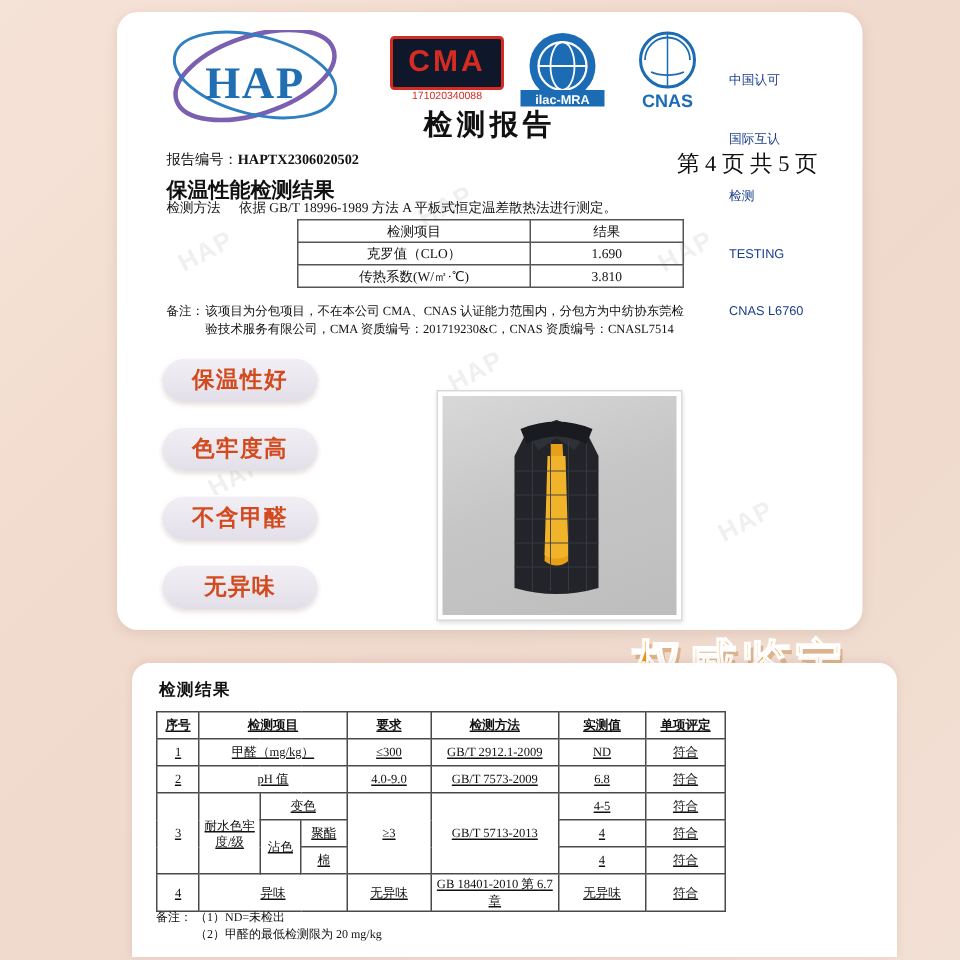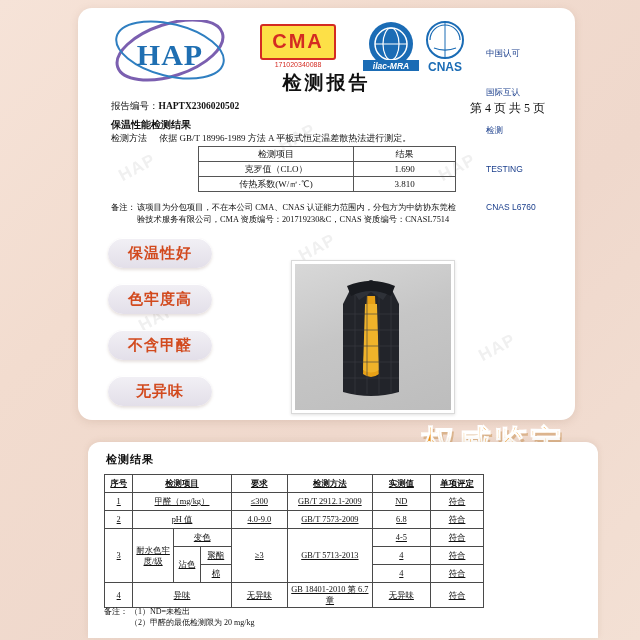--- a/index.html
+++ b/index.html
@@ -32,50 +32,50 @@
   .hap-logo svg{display:block;}
   .cert-row{
     position:absolute;left:182px;top:10px;width:300px;height:58px;
   }
   .cma{
     position:absolute;left:0;top:6px;width:76px;height:46px;
   }
   .cma-box{
     width:72px;height:32px;border:2px solid #d42b22;border-radius:3px;
     color:#d42b22;font-weight:bold;font-size:20px;text-align:center;
-    line-height:30px;letter-spacing:2px;background:#fde047;
+    line-height:30px;letter-spacing:2px;background:#0f172a;
   }
   .cma-num{font-size:7px;color:#d42b22;text-align:center;margin-top:1px;letter-spacing:0;}
   .ilac{
-    position:absolute;left:100px;top:2px;width:62px;height:54px;font-style:italic;
+    position:absolute;left:84px;top:2px;width:62px;height:54px;
   }
   .cnas{
     position:absolute;left:152px;top:2px;width:66px;height:54px;
   }
   .china-rec{
     position:absolute;left:226px;top:2px;width:92px;height:56px;
     color:#1a3e8c;font-size:8.5px;line-height:10.5px;text-align:left;
   }
   .china-rec b{display:block;font-weight:normal;margin-top:28px;}
   .report-title{
     position:absolute;left:0;top:62px;width:497px;text-align:center;
     font-size:19px;font-weight:bold;color:#111;letter-spacing:3px;
     font-family:"Liberation Serif",serif;
   }
   .rep-no{
     position:absolute;left:33px;top:92px;font-size:9.5px;color:#111;
     font-family:Liberation Serif, serif;
   }
   .rep-no b{font-weight:bold;}
   .page-no{
-    position:absolute;right:30px;top:92px;font-size:12px;color:#111;
+    position:absolute;right:30px;top:92px;font-size:15px;color:#111;
     font-family:"Liberation Serif",serif;
   }
   .sec-hd{
-    position:absolute;font-size:10px;color:#111;font-weight:bold;
+    position:absolute;font-size:14px;color:#111;font-weight:bold;
     font-family:"Liberation Serif",serif;
   }
   .meth-line{
     position:absolute;left:33px;top:124px;font-size:9px;color:#111;
     font-family:"Liberation Serif",serif;white-space:nowrap;
   }
   table.t1{
     position:absolute;left:120px;top:138px;width:258px;
     border-collapse:collapse;font-size:9px;color:#111;
     font-family:"Liberation Serif",serif;

